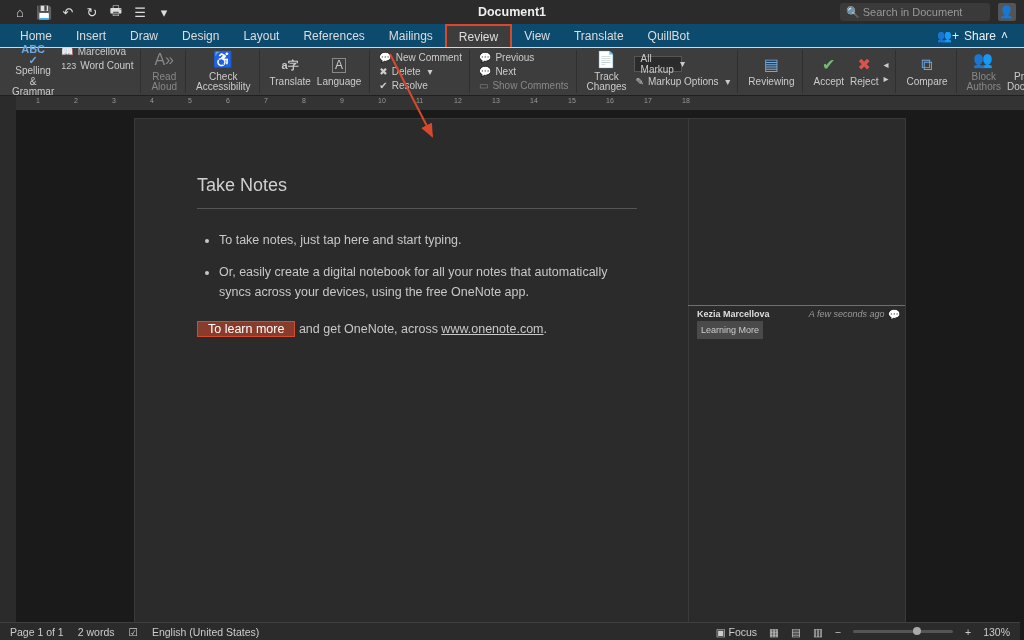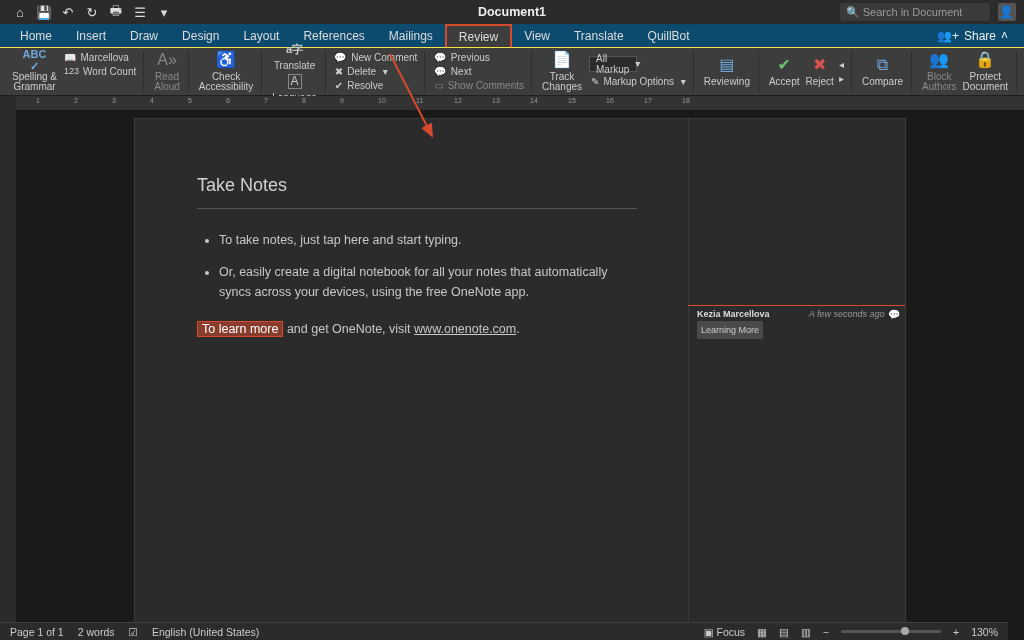--- a/index.html
+++ b/index.html
@@ -36,30 +36,30 @@
   .vruler{width:16px;background:#2b2b2b;}
   .canvas{flex:1;position:relative;overflow:hidden;}
   .page{position:absolute;left:118px;top:8px;width:772px;height:520px;background:#2b2b2b;border:1px solid #3a3a3a;}
   .page-split{position:absolute;left:553px;top:0;bottom:0;width:1px;background:#3a3a3a;}
   .doc-content{position:absolute;left:62px;top:56px;width:440px;color:#c8c8c8;}
   .doc-h2{font-size:18px;color:#d0d0d0;margin-bottom:12px;font-weight:400;}
   .hr{height:1px;background:#555;width:440px;margin-bottom:22px;}
   .doc-content ul{list-style:disc;padding-left:22px;font-size:12.5px;line-height:1.55;color:#c8c8c8;}
   .doc-content li{margin-bottom:6px;margin-top:13px;}
   .para{font-size:12.5px;margin-top:18px;color:#c8c8c8;line-height:1.45;}
-  .hl{background:rgba(214,74,43,.55);color:#fff;padding:0 4px;border:1px solid #d64a2b;}
+  .hl{background:rgba(214,74,43,.55);color:#fff;padding:0 10px;border:1px solid #d64a2b;}
   .lnk{text-decoration:underline;color:#c8c8c8;}
   .comment-strip{position:absolute;left:553px;top:186px;right:0;height:1px;background:#d64a2b;}
   .comment{position:absolute;left:562px;top:190px;right:4px;font-size:9px;color:#bbb;}
   .comment .auth{color:#ddd;font-weight:600;}
   .comment .time{float:right;color:#999;font-style:italic;}
   .comment .msg{background:#4a4a4a;display:inline-block;margin-top:2px;padding:4px 4px;font-size:9px;color:#ccc;}
   .comment .bub{float:right;color:#ccc;font-size:10px;margin-left:4px;}
   
-  .status{position:absolute;bottom:0;left:0;right:16px;height:18px;background:#2b2b2b;display:flex;align-items:center;padding:0 10px;font-size:10.5px;color:#ccc;gap:14px;border-top:1px solid #404040;}
+  .status{position:absolute;bottom:0;left:0;right:4px;height:18px;background:#2b2b2b;display:flex;align-items:center;padding:0 10px;font-size:10.5px;color:#ccc;gap:14px;border-top:1px solid #404040;}
   .status .right{margin-left:auto;display:flex;gap:12px;align-items:center;justify-content:flex-end;}
   .zoom-track{width:100px;height:3px;background:#555;position:relative;border-radius:2px;}
   .zoom-thumb{width:8px;height:8px;border-radius:50%;background:#aaa;position:absolute;top:-3px;left:60%;}
   
   .arrow{position:absolute;left:382px;top:48px;pointer-events:none;}
 </style>
 </head>
 <body>
 
 <div class="titlebar">
@@ -128,21 +128,21 @@
 Aloud</span>
       </div>
     </div>
   <div class="rgrp">
       <div class="rbig">
         <span class="ricn">♿</span>
         <span style="white-space:pre-line">Check
 Accessibility</span>
       </div>
     </div>
-  <div class="rgrp" style="display:flex;flex-direction:column;gap:0;">
+  <div class="rgrp" style="display:flex;flex-direction:row;gap:0;">
     <div class="rbig">
         <span class="ricn" style="font-size:11px;color:#ccc;font-weight:bold">a字</span>
         <span>Translate</span>
       </div>
     <div class="rbig">
         <span class="ricn" style="font-size:12px;color:#ccc">
           <span style="border:1px solid #888;padding:0 2px">A</span>
         </span>
         <span>Language</span>
       </div>
@@ -261,21 +261,21 @@
   <div class="canvas">
     <div class="page">
       <div class="page-split"></div>
       <div class="doc-content">
         <div class="doc-h2">Take Notes</div>
         <div class="hr"></div>
         <ul>
           <li>To take notes, just tap here and start typing.</li>
           <li>Or, easily create a digital notebook for all your notes that automatically syncs across your devices, using the free OneNote app.</li>
         </ul>
-        <div class="para"><span class="hl">To learn more</span><span> and get OneNote, visit </span><span class="lnk">www.onenote.com</span><span>.</span></div>
+        <div class="para"><span class="hl">To learn more</span><span> and get OneNote, across </span><span class="lnk">www.onenote.com</span><span>.</span></div>
       </div>
       <div class="comment-strip"></div>
       <div class="comment">
         <span class="bub">💬</span>
         <span class="time">A few seconds ago</span>
         <span class="auth">Kezia Marcellova</span><br>
         <span class="msg">Learning More</span>
       </div>
     </div>
   </div>

